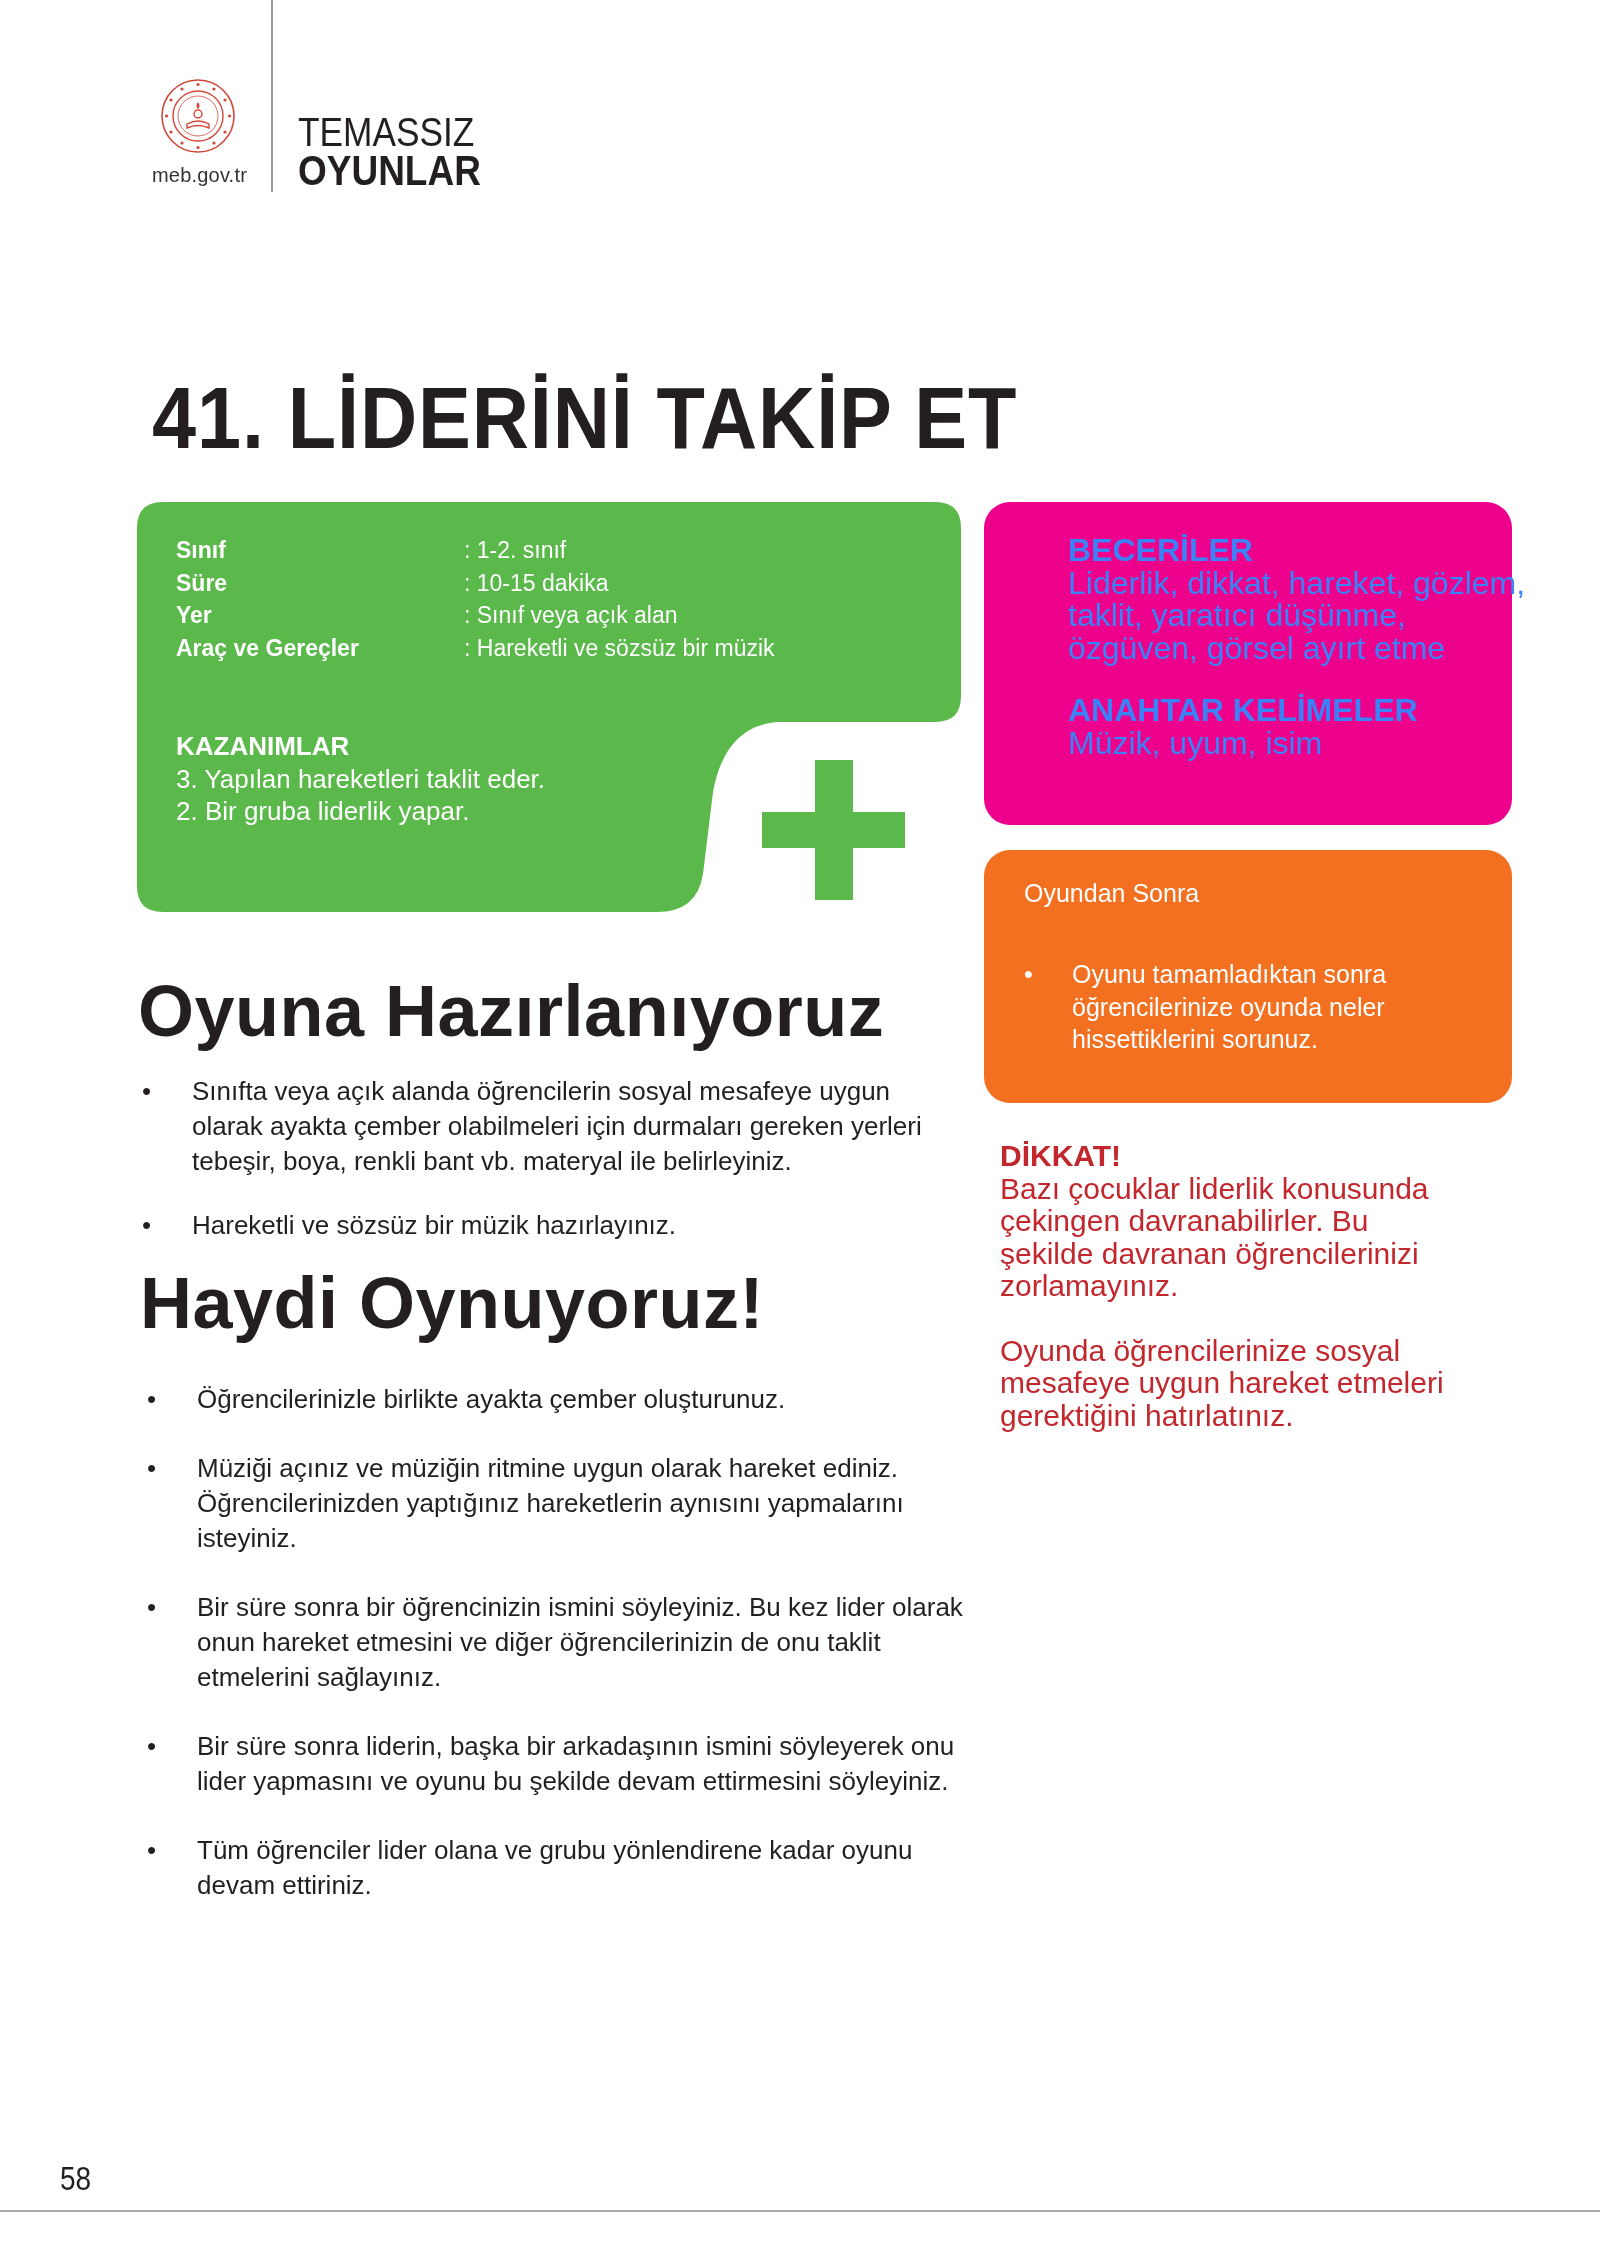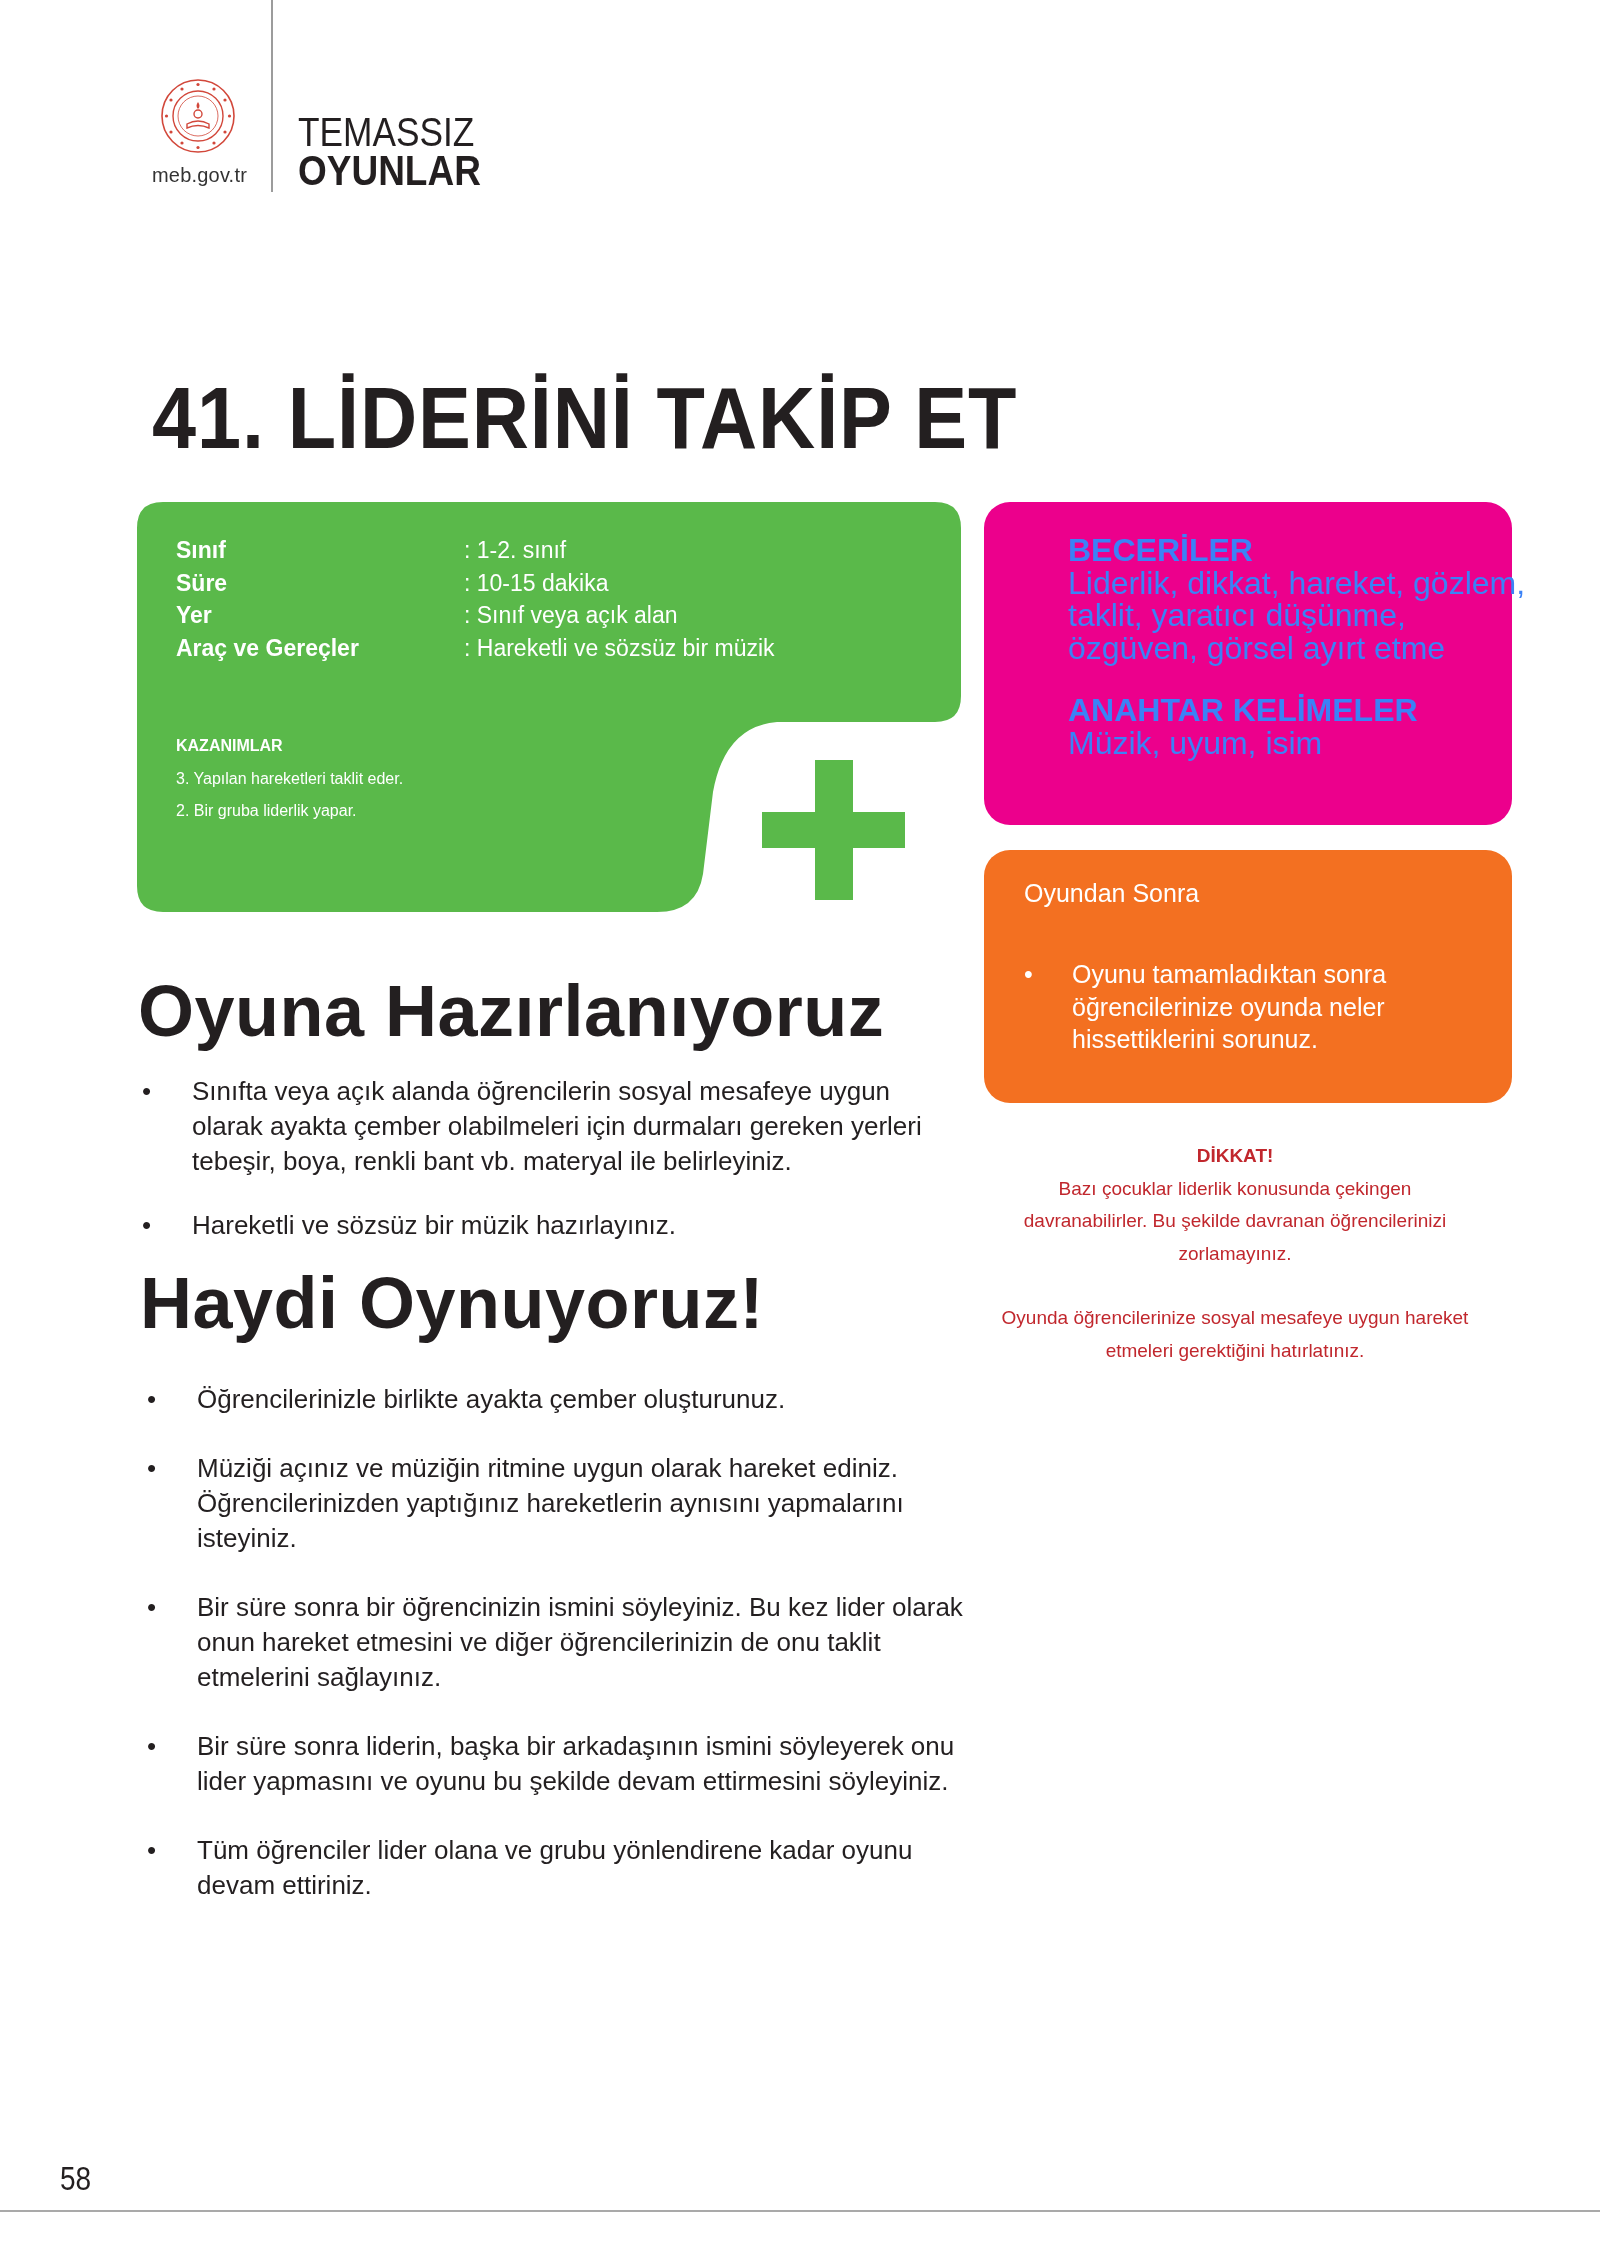--- a/index.html
+++ b/index.html
@@ -17,40 +17,40 @@
   
   .page-title { left:152px; top:368px; font-size:88px; font-weight:700; letter-spacing:1px;
                 line-height:100px; color:#231f20; transform:scaleX(0.9); transform-origin:left; }
 
   
   .green-shape { left:137px; top:502px; width:824px; height:410px; }
   .info-table { left:176px; top:534px; font-size:23px; line-height:32.5px; color:#fff; }
   .info-row { display:flex; }
   .info-key { width:288px; font-weight:700; }
   .info-val { font-weight:300; }
-  .gains { left:176px; top:730px; font-size:16px; line-height:32.5px; color:#fff; }
+  .gains { left:176px; top:730px; font-size:26px; line-height:32.5px; color:#fff; }
   .gains-title { font-weight:700; }
   .plus-v { left:815px; top:760px; width:38px; height:140px; background:#5ab94a; }
   .plus-h { left:762px; top:812px; width:143px; height:36px; background:#5ab94a; }
 
   
   .pink-box { left:984px; top:502px; width:528px; height:323px; background:#ec008c; border-radius:26px; }
   .pink-content { left:1068px; top:534px; width:470px; font-size:32px; line-height:32.5px; color:#3b82f6; }
   .pink-content .h { font-weight:700; }
   .pink-content .gap { height:30px; }
 
   
   .orange-box { left:984px; top:850px; width:528px; height:253px; background:#f37021; border-radius:26px; }
   .orange-title { left:1024px; top:879px; font-size:25px; font-weight:400; color:#fff; }
   .orange-list { left:1024px; top:958px; width:460px; font-size:25px; line-height:32.5px; color:#fff; }
   .orange-list .li { display:flex; }
   .orange-list .dot { width:48px; flex:none; }
 
   
-  .notice { left:1000px; top:1140px; width:470px; text-align:center; color:#c1272d; font-size:19px; line-height:32.5px; }
+  .notice { left:1000px; top:1140px; width:470px; color:#c1272d; font-size:30px; line-height:32.5px; }
   .notice .h { font-weight:700; }
   .notice .gap { height:32px; }
 
   
   .sec-title { font-size:72px; font-weight:700; color:#231f20; letter-spacing:0.5px; }
   .prep-title { left:138px; top:970px; }
   .play-title { left:140px; top:1262px; }
   .bullets { font-size:26px; line-height:35px; color:#231f20; width:820px; }
   .bullets .li { display:flex; }
   .bullets .dot { width:50px; flex:none; padding-left:2px; }

